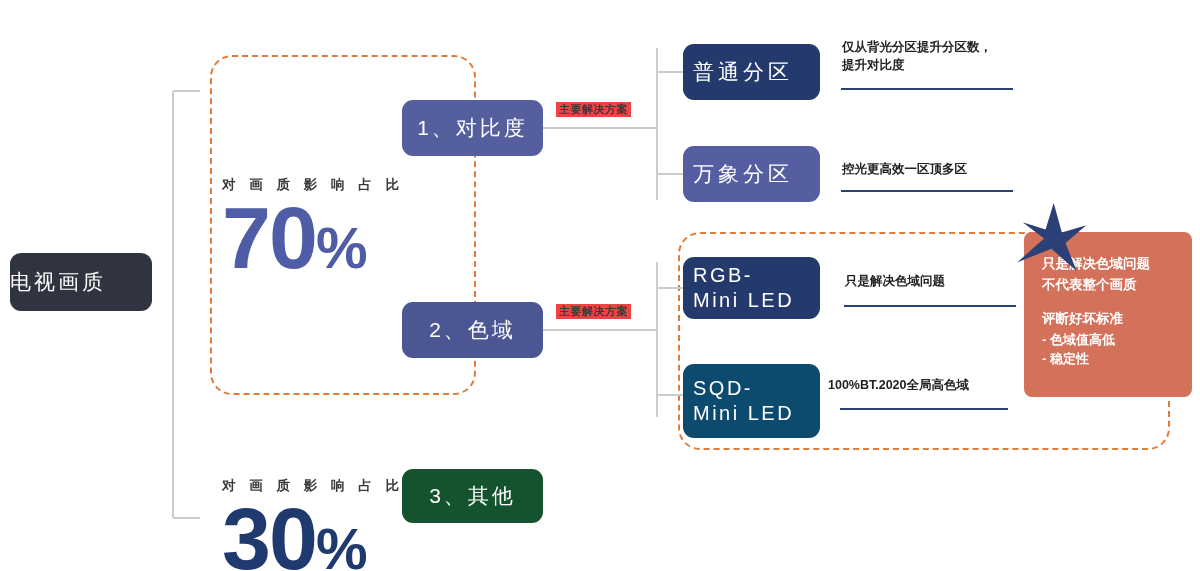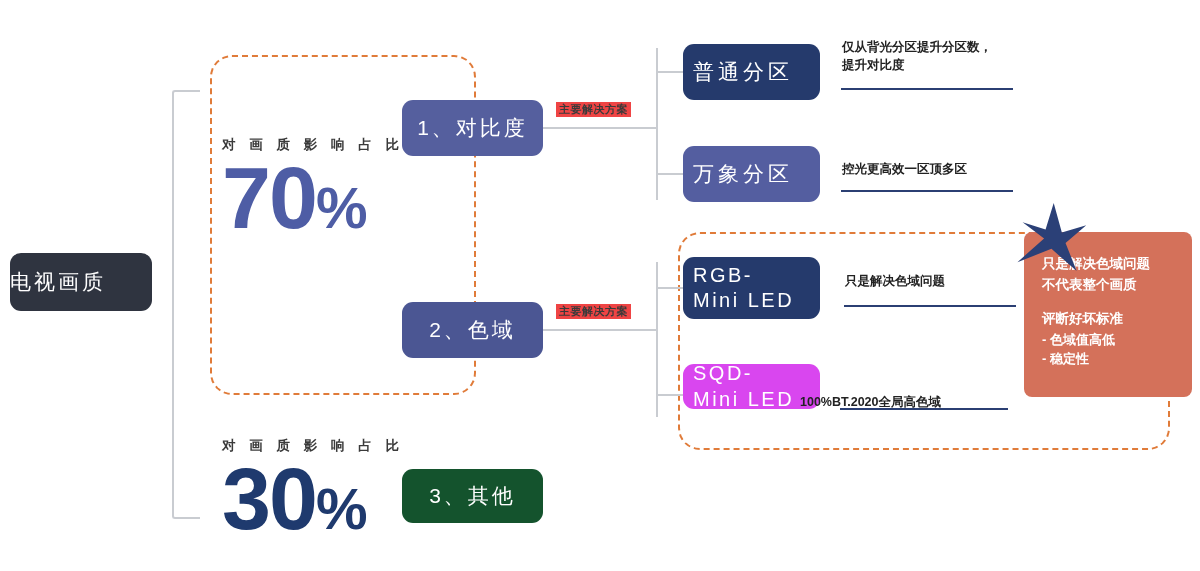--- a/index.html
+++ b/index.html
@@ -53,21 +53,21 @@
   .dashed-box {
     position: absolute;
     border: 2px dashed #e07b39;
     border-radius: 22px;
     box-sizing: border-box;
   }
   .dashed-left  { left: 210px; top: 55px;  width: 266px; height: 340px; }
   .dashed-right { left: 678px; top: 232px; width: 492px; height: 218px; }
 
   
-  .share-group { position: absolute; }
+  .share-group { position: absolute; margin-top: 40px; }
   .share-caption {
     font-size: 13.5px;
     letter-spacing: 5px;
     color: #3a3a3a;
     font-weight: 600;
     white-space: nowrap;
   }
   .share-value {
     font-size: 88px;
     font-weight: 800;
@@ -141,21 +141,21 @@
   .tech-box .en {
     font-size: 20px;
     letter-spacing: 2.5px;
     font-weight: 500;
     line-height: 1.26;
     white-space: pre-line;
   }
   .tech-1 { left: 683px; top: 44px;  width: 137px; height: 56px; background: #253a6c; }
   .tech-2 { left: 683px; top: 146px; width: 137px; height: 56px; background: #545ea0; }
   .tech-3 { left: 683px; top: 257px; width: 137px; height: 62px; background: #253a6c; }
-  .tech-4 { left: 683px; top: 364px; width: 137px; height: 45px; background: #d946ef; }
+  .tech-4 { left: 683px; top: 364px; width: 137px; height: 74px; background: #0c4a6e; }
 
   
   .note {
     position: absolute;
     font-size: 12.5px;
     color: #222222;
     font-weight: 600;
     line-height: 1.45;
     white-space: pre-line;
   }
@@ -263,21 +263,21 @@
     <span class="en">RGB-
 Mini LED</span>
   </div>
   <div class="note" style="left:845px; top:272px; width:190px;">只是解决色域问题</div>
   <div class="note-rule" style="left:844px; top:305px; width:172px;"></div>
 
   <div class="tech-box tech-4">
     <span class="en">SQD-
 Mini LED</span>
   </div>
-  <div class="note" style="left:800px; top:376px; width:200px;margin-top:17px;">100%BT.2020全局高色域</div>
+  <div class="note" style="left:828px; top:376px; width:200px;">100%BT.2020全局高色域</div>
   <div class="note-rule" style="left:840px; top:408px; width:168px;"></div>
 
   <div class="callout">
     <div class="co-line">只是解决色域问题
 不代表整个画质</div>
     <div class="co-gap"></div>
     <div class="co-line">评断好坏标准</div>
     <div class="co-item">- 色域值高低</div>
     <div class="co-item">- 稳定性</div>
   </div>

